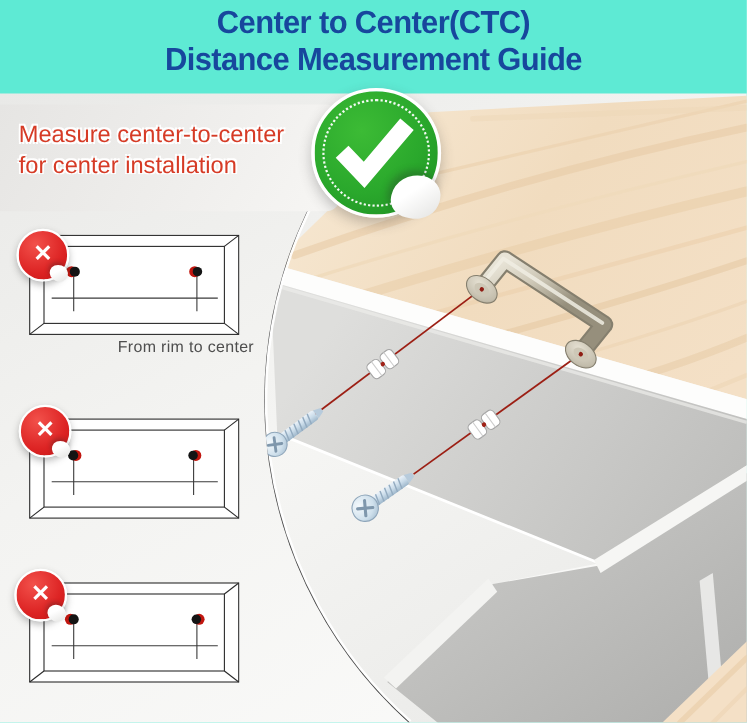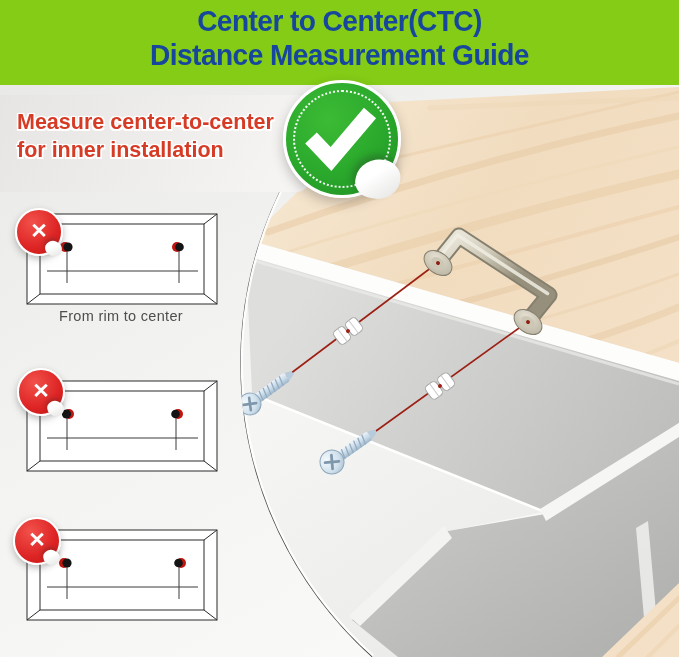--- a/index.html
+++ b/index.html
@@ -1,18 +1,18 @@
 <!DOCTYPE html>
 <html><head>
 <meta charset="utf-8">
 <style>
   html,body{margin:0;padding:0;background:#fff;}
   .canvas{
     position:relative;width:679px;height:657px;overflow:hidden;
-    background:#84cc16;
+    background:#5eead4;
     font-family:"Liberation Sans",sans-serif;
   }
   .bg-grad{
     position:absolute;left:0;top:85px;width:679px;height:572px;
     background:linear-gradient(150deg,#e9e9e7 0%,#f3f3f1 40%,#fcfcfb 100%);
   }
   
   .title{
     position:absolute;top:5px;left:0;width:679px;text-align:center;
     color:#17479d;font-weight:bold;font-size:29px;line-height:1.16;
@@ -20,21 +20,21 @@
   }
   
   .callout{
     position:absolute;left:0;top:95px;width:310px;height:97px;
     background:linear-gradient(120deg,#e6e5e3 0%,#efeeec 55%,#f7f6f4 100%);
     border-radius:0 14px 14px 0;
     z-index:4;
   }
   .callout-text{
     position:absolute;left:17px;top:14px;
-    color:#d63b26;font-weight:bold;font-size:21.5px;line-height:1.3;
+    color:#d63b26;font-weight:normal;font-size:21.5px;line-height:1.3;
     text-shadow:-1.5px -1.5px 0 #fff,1.5px -1.5px 0 #fff,-1.5px 1.5px 0 #fff,1.5px 1.5px 0 #fff,0 0 3px #fff;
     white-space:nowrap;
   }
   
   .check-badge{
     position:absolute;left:283px;top:80px;width:112px;height:112px;border-radius:50%;
     background:radial-gradient(circle at 38% 32%,#3cbb35 0%,#2aa82c 55%,#1d8c21 100%);
     border:3px solid #fff;
     box-shadow:0 5px 12px rgba(60,60,60,.3);
     z-index:6;
@@ -242,21 +242,21 @@
   </svg>
 
   <div class="title">
     <div>Center to Center(CTC)</div>
     <div>Distance Measurement Guide</div>
   </div>
 
   <div class="callout">
     <div class="callout-text">
       <div>Measure center-to-center</div>
-      <div>for inner installation</div>
+      <div>for center installation</div>
     </div>
   </div>
 
   <div class="check-badge">
     <div class="dotring"></div>
     <svg width="106" height="106" viewBox="0 0 106 106">
       <polyline points="25,55 45,76 84,30" fill="none" stroke="#ffffff" stroke-width="16"></polyline>
     </svg>
     <div class="peel"></div>
   </div>
@@ -274,21 +274,21 @@
       <line x1="153" y1="37" x2="153" y2="70" stroke="#3a3a3a"></line>
       <circle cx="39" cy="34" r="5" fill="#c1160f"></circle>
         <circle cx="42" cy="34" r="4.6" fill="#141414"></circle>
       <circle cx="151" cy="34" r="5" fill="#c1160f"></circle>
         <circle cx="153.5" cy="34" r="4.3" fill="#141414"></circle>
     </svg>
     <div class="cross-badge" style="left:15px;top:-5px;">
       <span>✕</span>
       <div class="peel"></div>
     </div>
-    <div class="caption" style="top:95px;">From rim to center</div>
+    <div class="caption" style="top:95px;padding-left:48px;">From rim to center</div>
   </div>
 
   <div class="diagram" style="top:380px;height:120px;">
     <svg class="frame" width="192" height="92" viewBox="0 0 192 92">
       <rect x="1" y="1" width="190" height="90" fill="#ffffff" stroke="#2b2b2b"></rect>
       <rect x="14" y="11" width="164" height="70" fill="#ffffff" stroke="#2b2b2b"></rect>
       <line x1="1" y1="1" x2="14" y2="11" stroke="#2b2b2b"></line>
         <line x1="191" y1="1" x2="178" y2="11" stroke="#2b2b2b"></line>
       <line x1="1" y1="91" x2="14" y2="81" stroke="#2b2b2b"></line>
         <line x1="191" y1="91" x2="178" y2="81" stroke="#2b2b2b"></line>

